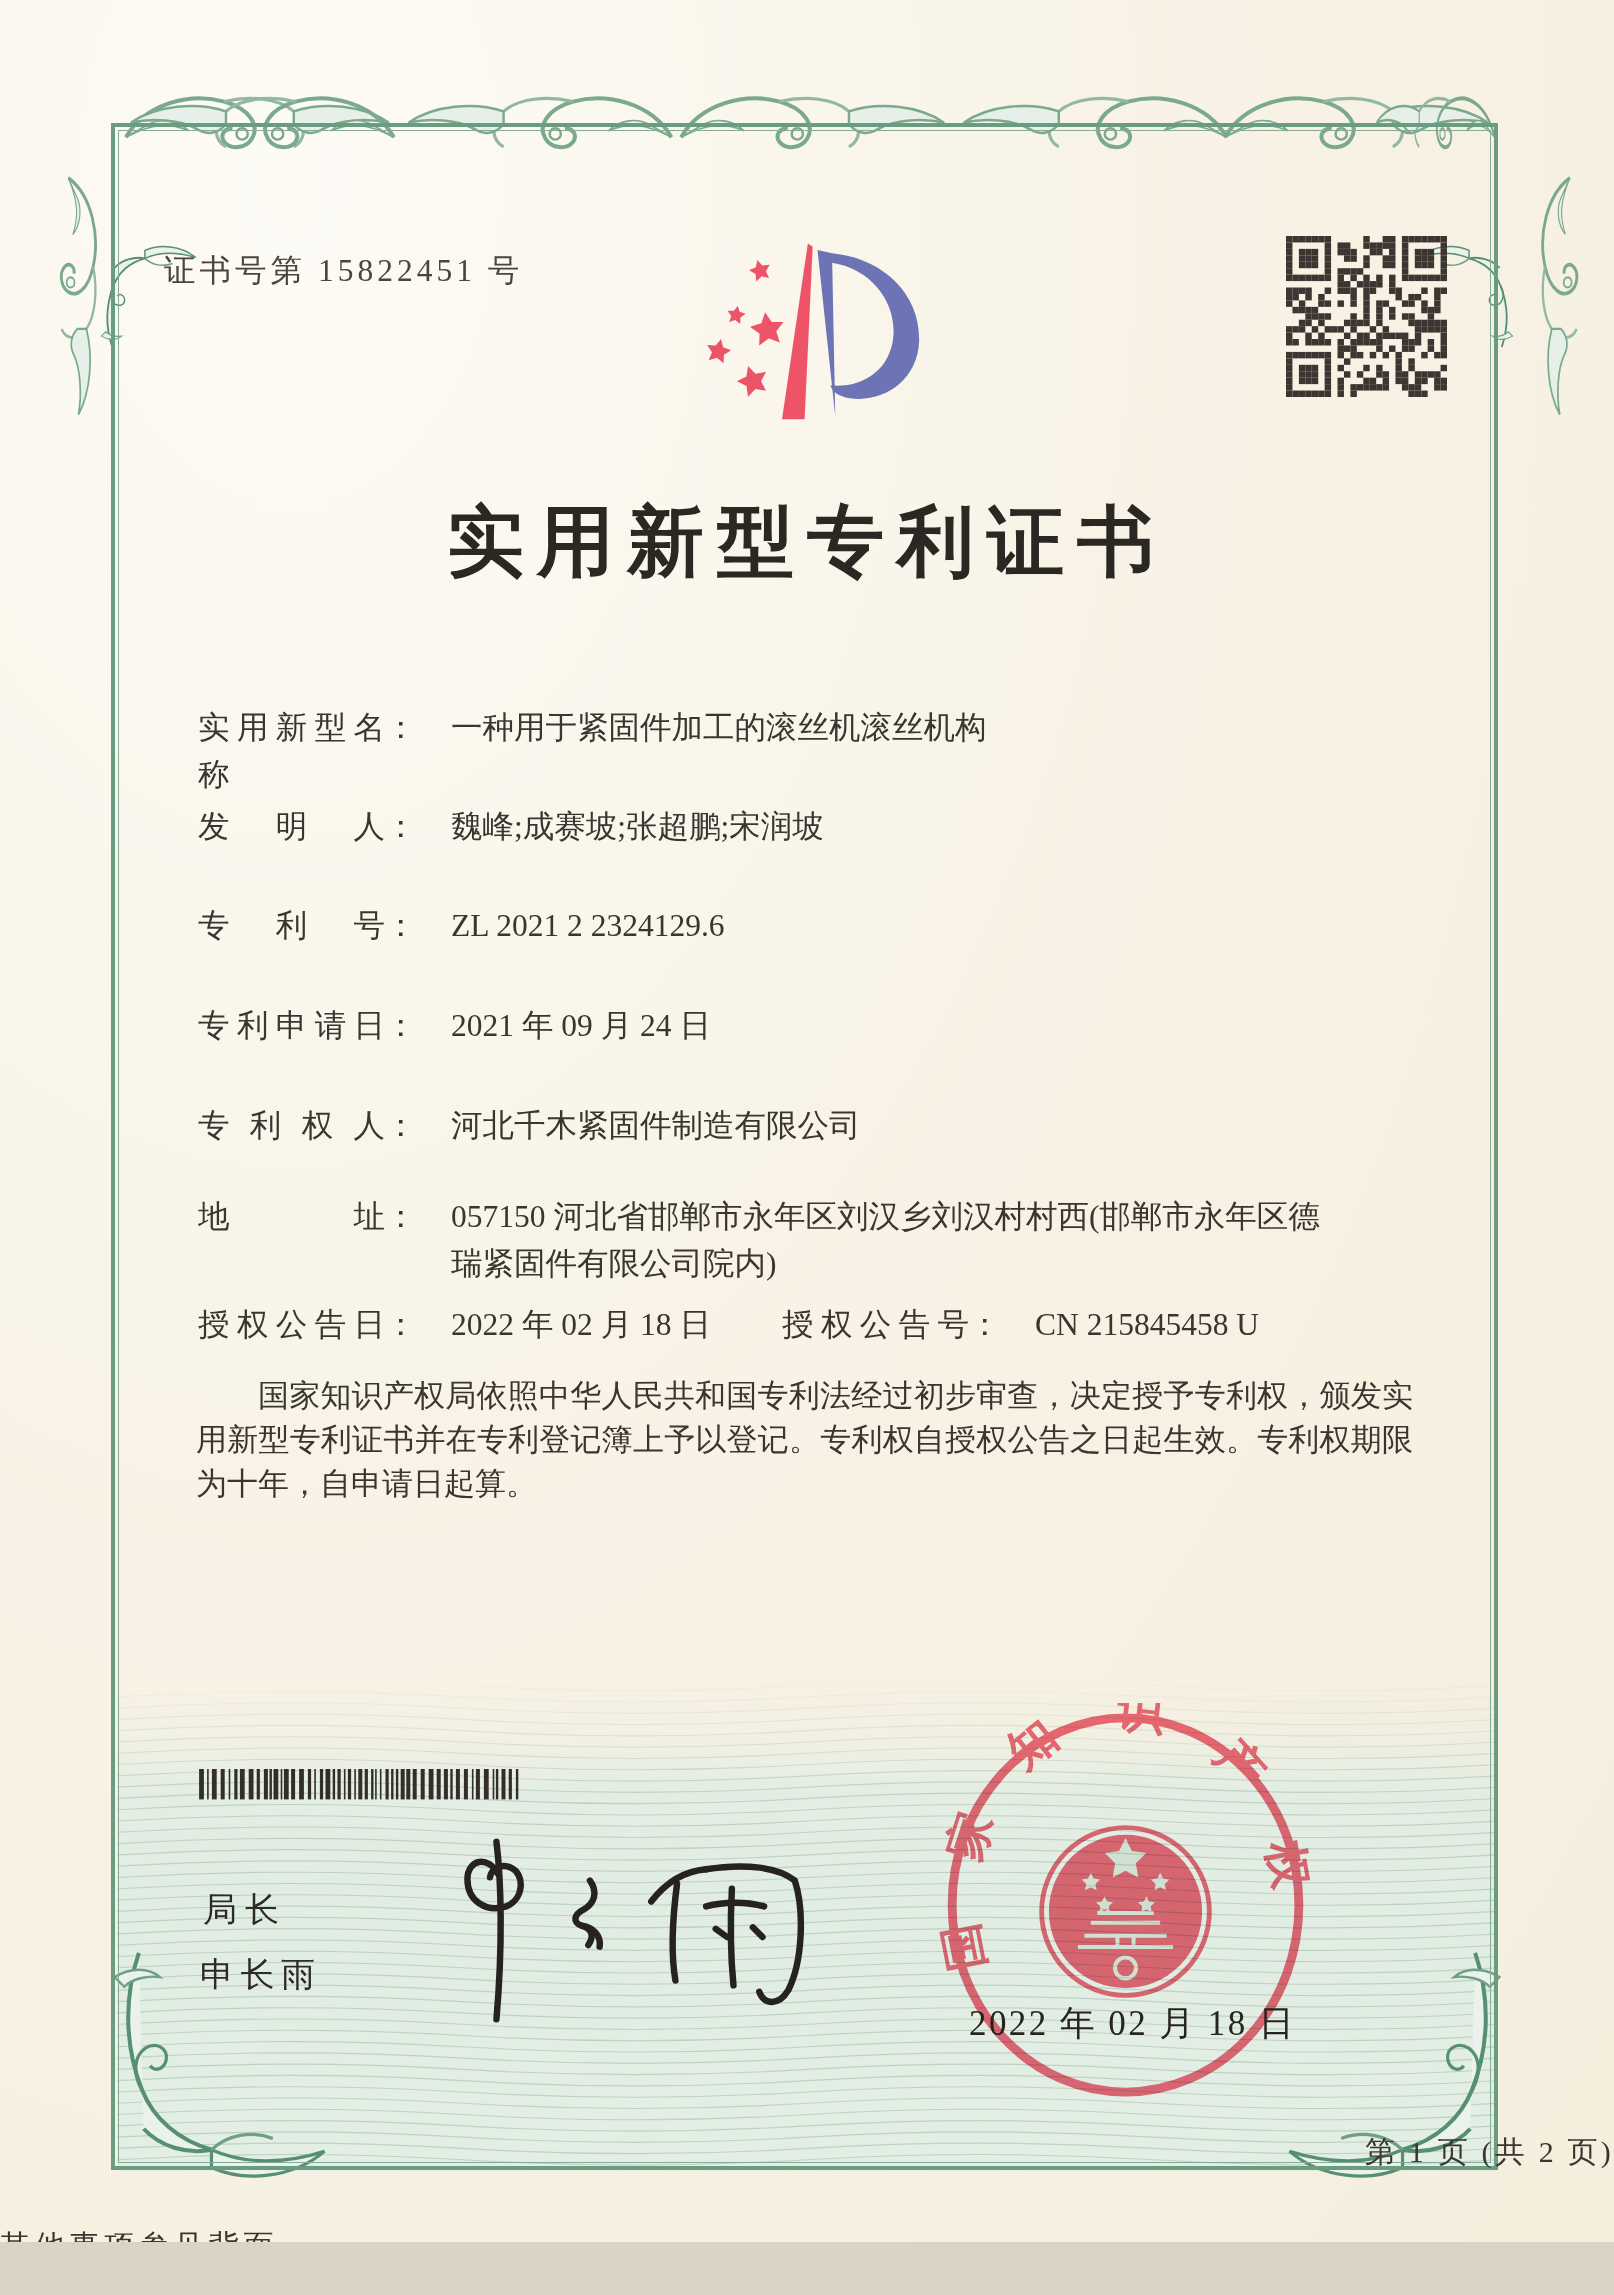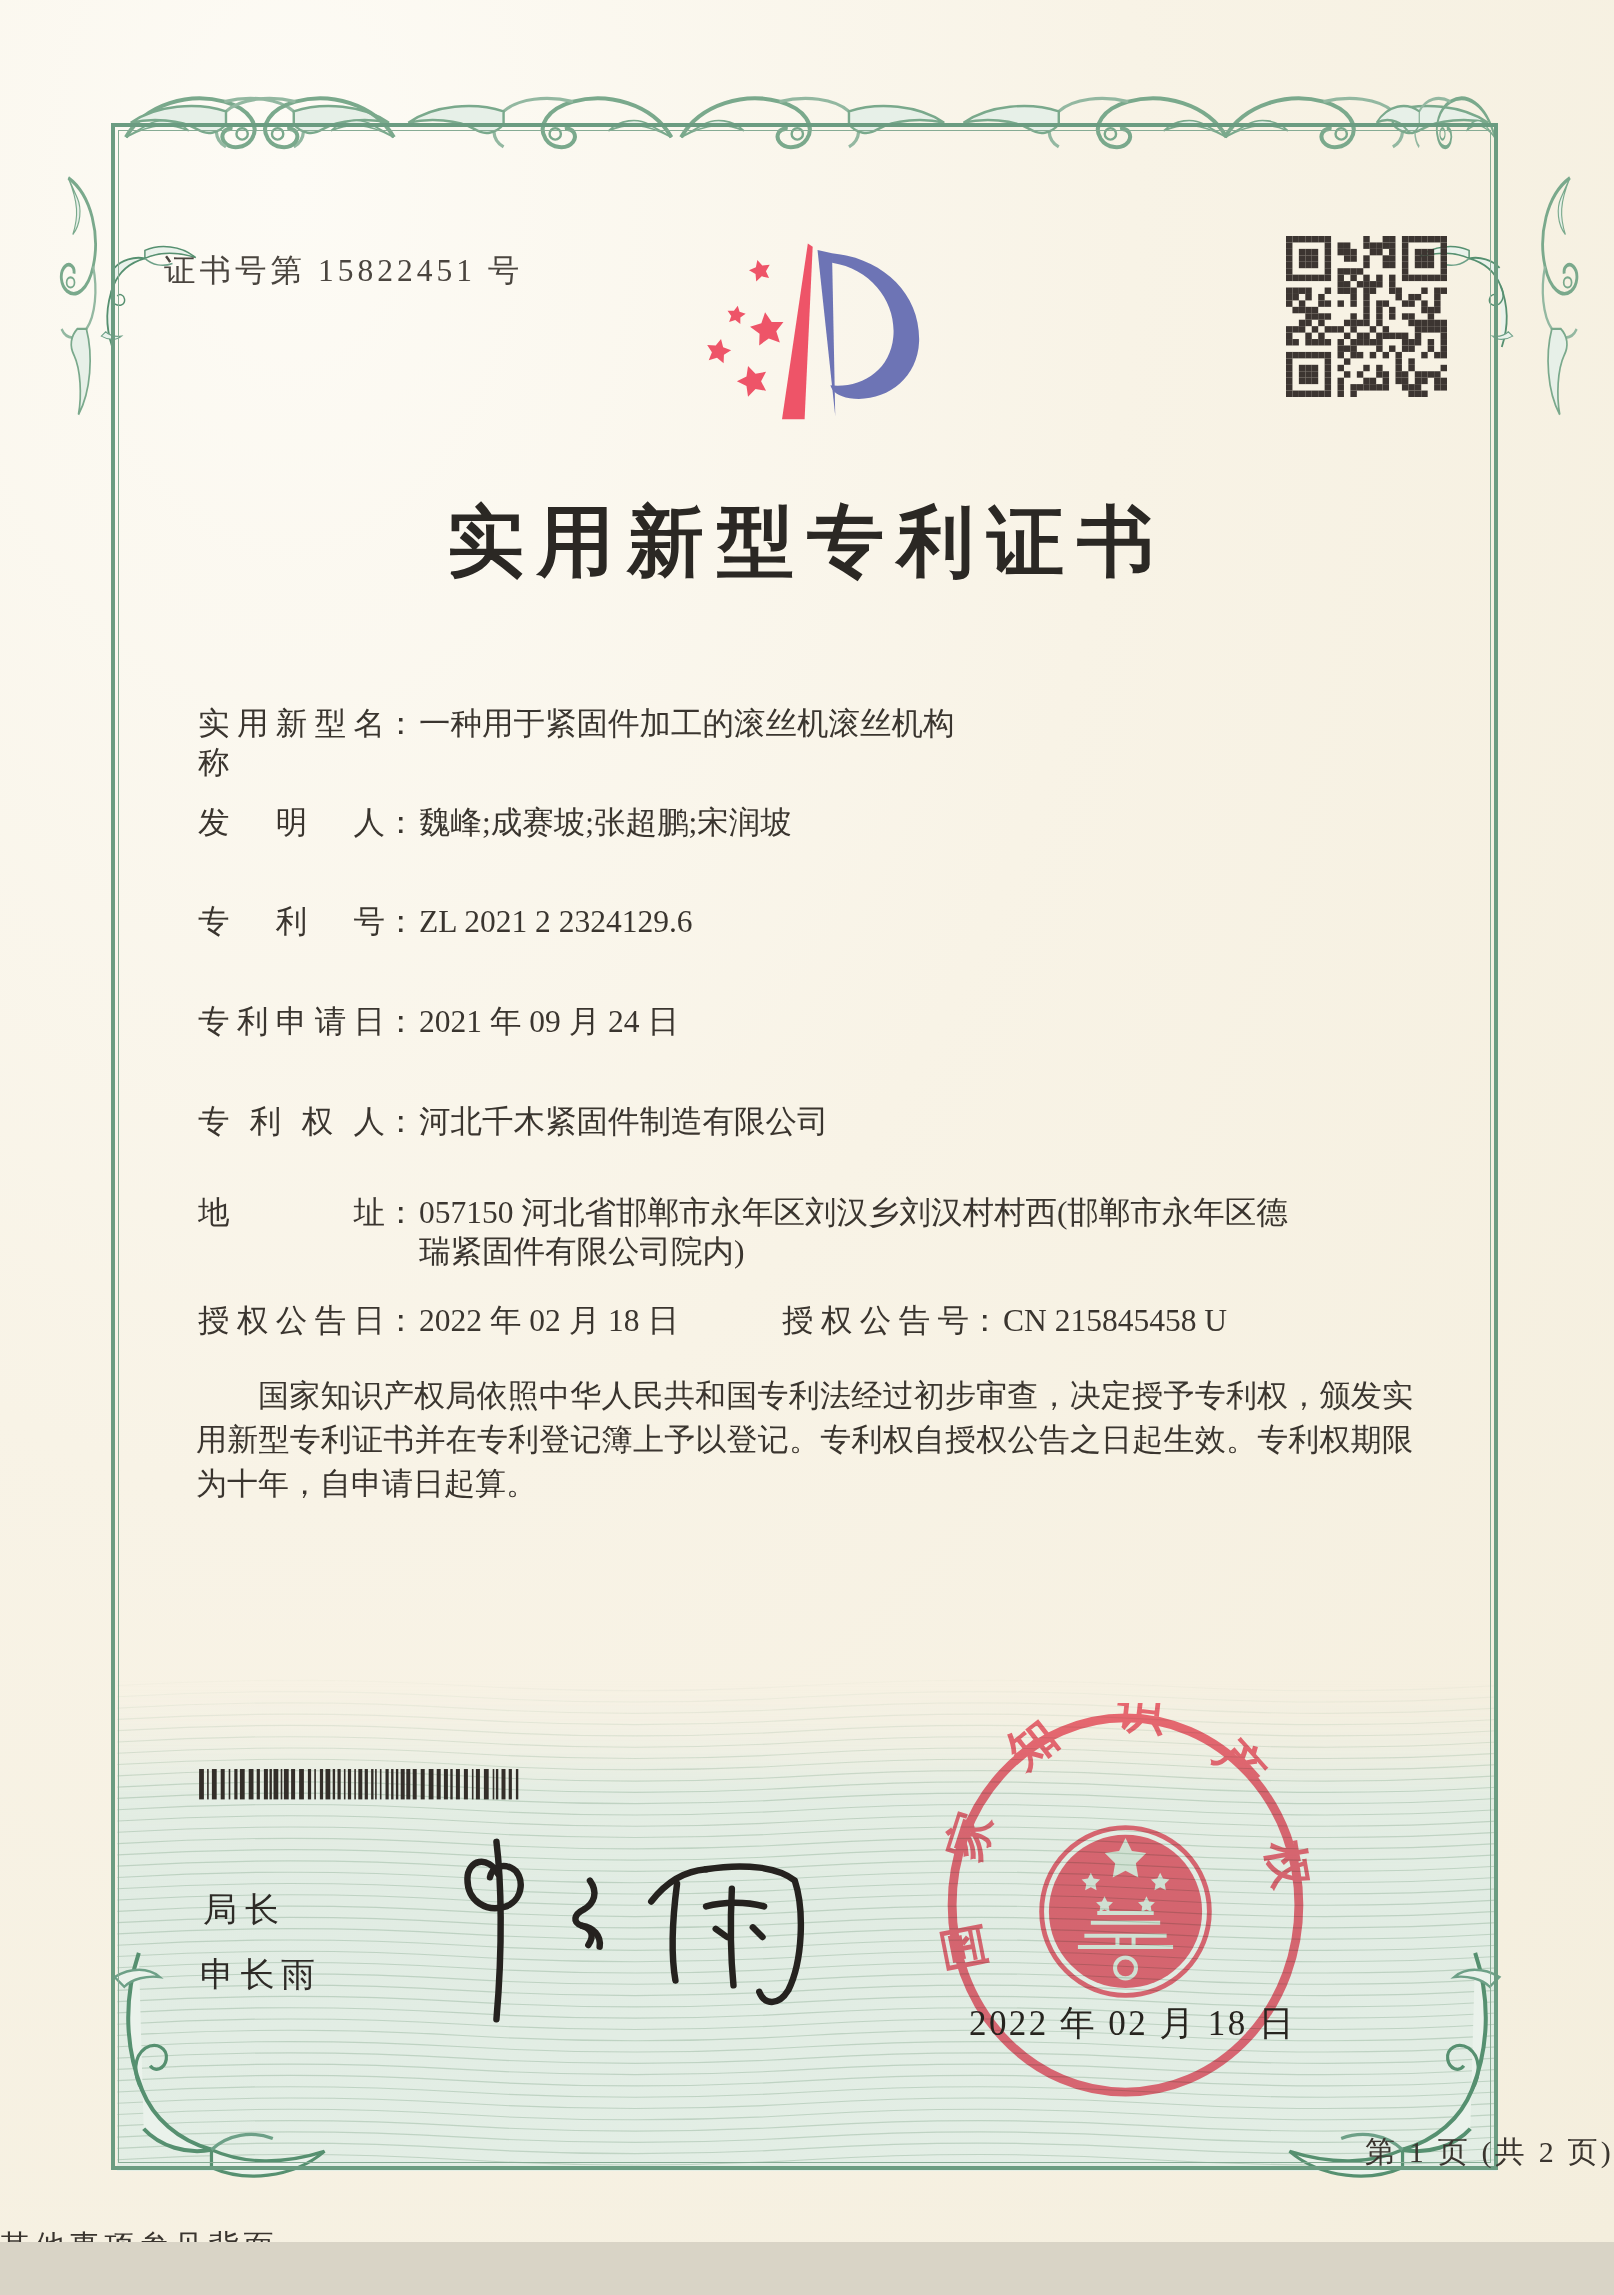--- a/index.html
+++ b/index.html
@@ -15,24 +15,24 @@
     background:linear-gradient(180deg, rgba(224,236,227,0) 0px, rgba(224,236,227,.85) 121px, #e1ece3 226px, #e3eee5 100%);
     -webkit-mask-image:linear-gradient(180deg,transparent 0,#000 121px);
             mask-image:linear-gradient(180deg,transparent 0,#000 121px);}
   .band svg{position:absolute;left:0;top:0;}
   
   .orn{position:absolute;z-index:2;}
   
   .cert-no{position:absolute;left:164px;top:250px;font-size:31.5px;letter-spacing:4px;color:#4a453f;z-index:4;}
   .title{position:absolute;left:0;right:0;top:491px;text-align:center;font-size:77px;font-weight:700;
     letter-spacing:13px;color:#2b2824;z-index:4;}
-  .field{position:absolute;left:198px;width:1227px;display:flex;font-size:31.5px;line-height:39px;z-index:4;}
+  .field{position:absolute;left:198px;width:1227px;display:flex;font-size:31.5px;line-height:47px;z-index:4;}
   .f-label{display:inline-block;width:187px;text-align:justify;text-align-last:justify;color:#3a352f;flex:none;}
   .f-colon{width:34px;flex:none;color:#3a352f;}
-  .f-value{flex:1;color:#3a352f;}
+  .f-value{flex:1;color:#3a352f;margin-left:32px;}
   .f-value.wrapped{max-width:872px;}
   .pair2{position:absolute;left:584px;top:0;display:flex;width:517px;}
   .paras{position:absolute;left:188px;width:1233px;font-size:31px;line-height:44px;
     text-align:justify;color:#3a352f;z-index:4;}
   .paras p{margin:8px;text-indent:2em;}
   .barcode{position:absolute;left:196px;top:1769px;z-index:4;}
   .director-title{position:absolute;left:203px;top:1887px;font-size:34px;letter-spacing:8px;color:#2e2b27;z-index:4;}
   .director-name{position:absolute;left:200px;top:1952px;font-size:34px;letter-spacing:6.5px;color:#2e2b27;z-index:4;}
   .signature{position:absolute;left:440px;top:1832px;z-index:4;}
   .seal{position:absolute;left:936px;top:1703px;z-index:4;mix-blend-mode:multiply;}

